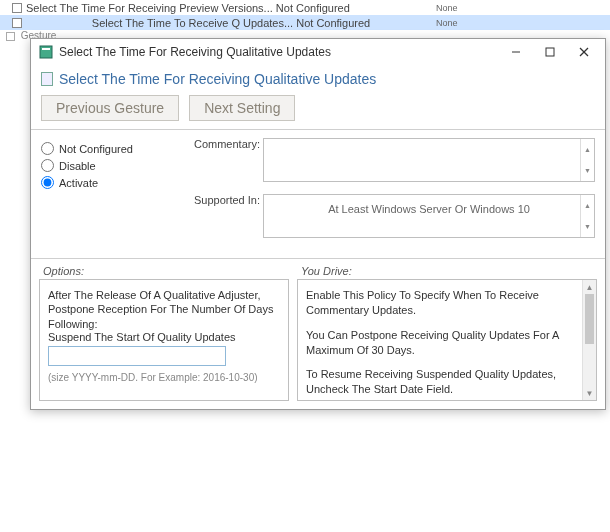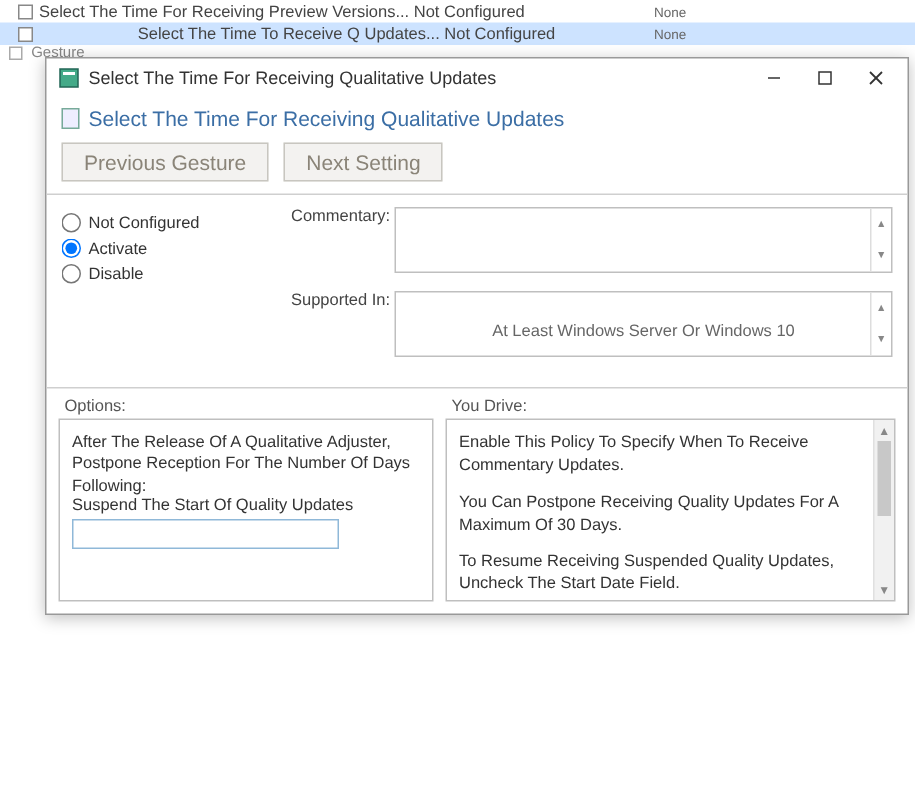--- a/index.html
+++ b/index.html
@@ -110,37 +110,37 @@
   .field-label {
     width: 72px; font-size: 11px; color: #444;
   }
   .textarea {
     flex: 1;
     height: 44px;
     border: 1px solid #bfbfbf;
     background: #fff;
     position: relative;
     font-size: 11px;
-    padding: 20px 5px;
+    padding: 8px 5px;
     color: #666;
   }
   .spin {
     position: absolute; right: 0; top: 0; bottom: 0;
     width: 14px;
     display: flex; flex-direction: column;
     border-left: 1px solid #ddd;
   }
   .spin div {
     flex: 1; display:flex; align-items:center; justify-content:center;
     font-size: 7px; color:#888;
   }
   .section-labels {
     display: flex;
     padding: 6px 12px 2px 12px;
-    font-size: 11px; color: #555;
+    font-size: 11px; color: #555; font-style: italic;
   }
   .section-labels .l1 { flex: 0 0 258px; }
   .columns {
     display: flex;
     gap: 8px;
     padding: 0 8px 8px 8px;
     flex: 1;
     min-height: 0;
     justify-content: flex-end;
   }
@@ -248,26 +248,26 @@
     </div>
   </div>
 
   <div class="panel">
     <div class="radios">
       <label class="radio-row">
         <input type="radio" name="state" style="">
           <span>Not Configured</span>
       </label>
       <label class="radio-row">
+        <input type="radio" name="state" style="">
+          <span>Disable</span>
+      </label>
+      <label class="radio-row">
         <input type="radio" name="state" checked="" style="">
           <span>Activate</span>
-      </label>
-      <label class="radio-row">
-        <input type="radio" name="state" style="">
-          <span>Disable</span>
       </label>
     </div>
     <div class="fields">
       <div class="field-row">
         <div class="field-label">Commentary:</div>
         <div class="textarea">
           <div class="spin">
               <div>▲</div>
               <div>▼</div>
             </div>
@@ -289,20 +289,21 @@
   <div class="section-labels">
     <div class="l1">Options:</div>
     <div>You Drive:</div>
   </div>
 
   <div class="columns">
     <div class="col col-left">
       <div style="line-height:1.3;">After The Release Of A Qualitative Adjuster, Postpone Reception For The Number Of Days Following:</div>
       <div>Suspend The Start Of Quality Updates</div>
       <div class="txtbox"></div>
+      <div class="hint">(size YYYY-mm-DD. For Example: 2016-10-30)</div>
     </div>
     <div class="col col-right">
       <div class="para">Enable This Policy To Specify When To Receive Commentary Updates.</div>
       <div class="para">You Can Postpone Receiving Quality Updates For A Maximum Of 30 Days.</div>
       <div class="para">To Resume Receiving Suspended Quality Updates, Uncheck The Start Date Field.</div>
 
       <div class="scrollbar">
         <div class="arrow">▲</div>
         <div class="thumb"></div>
         <div class="arrow" style="position:absolute;bottom:0;left:0;right:0;">▼</div>

